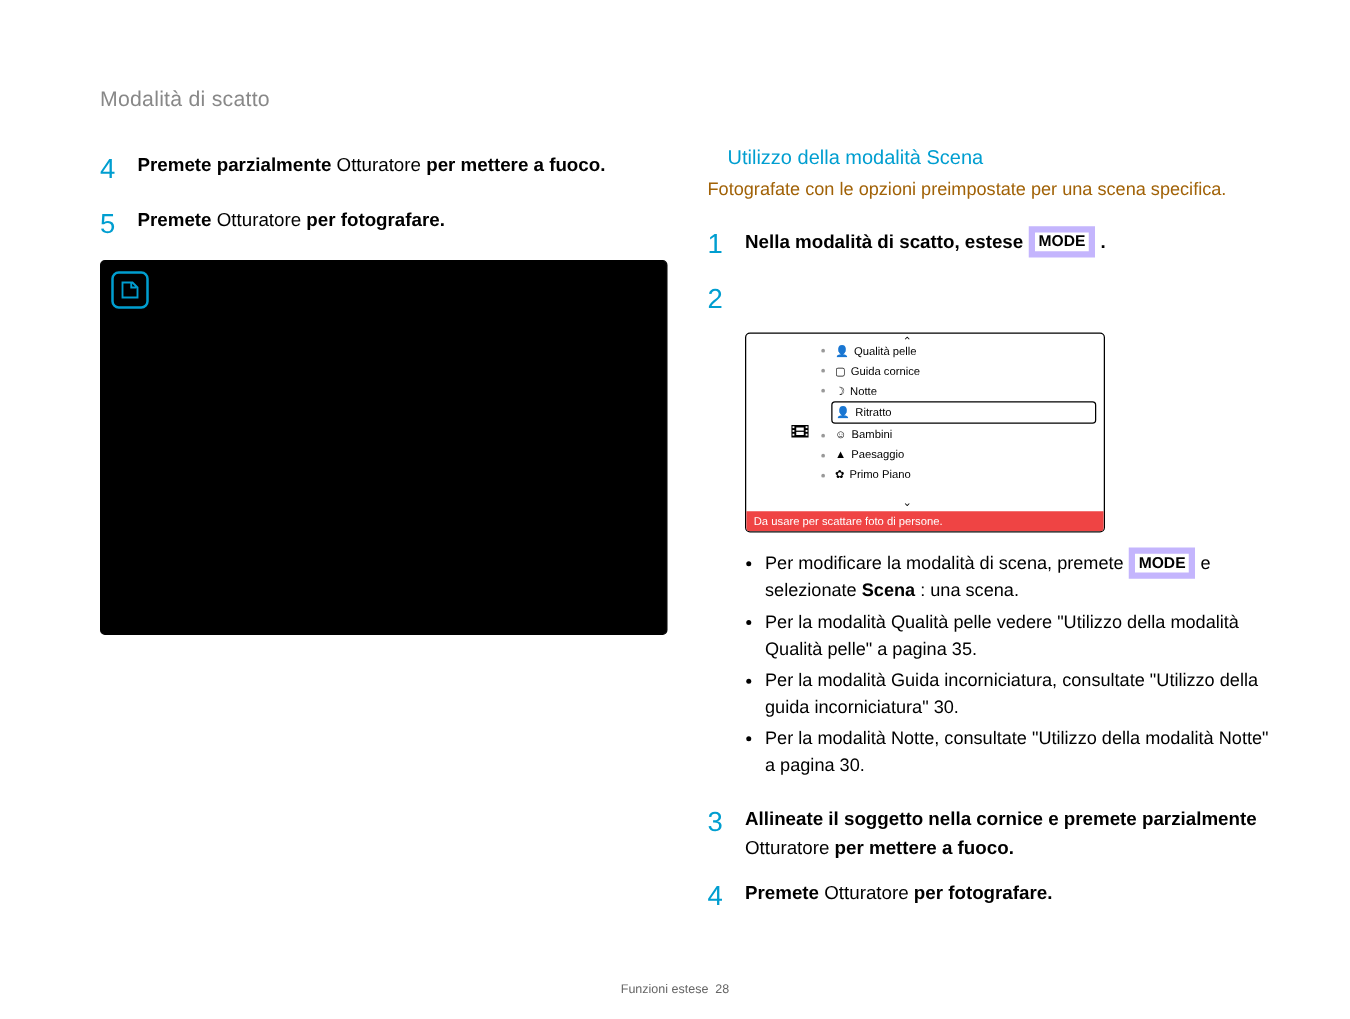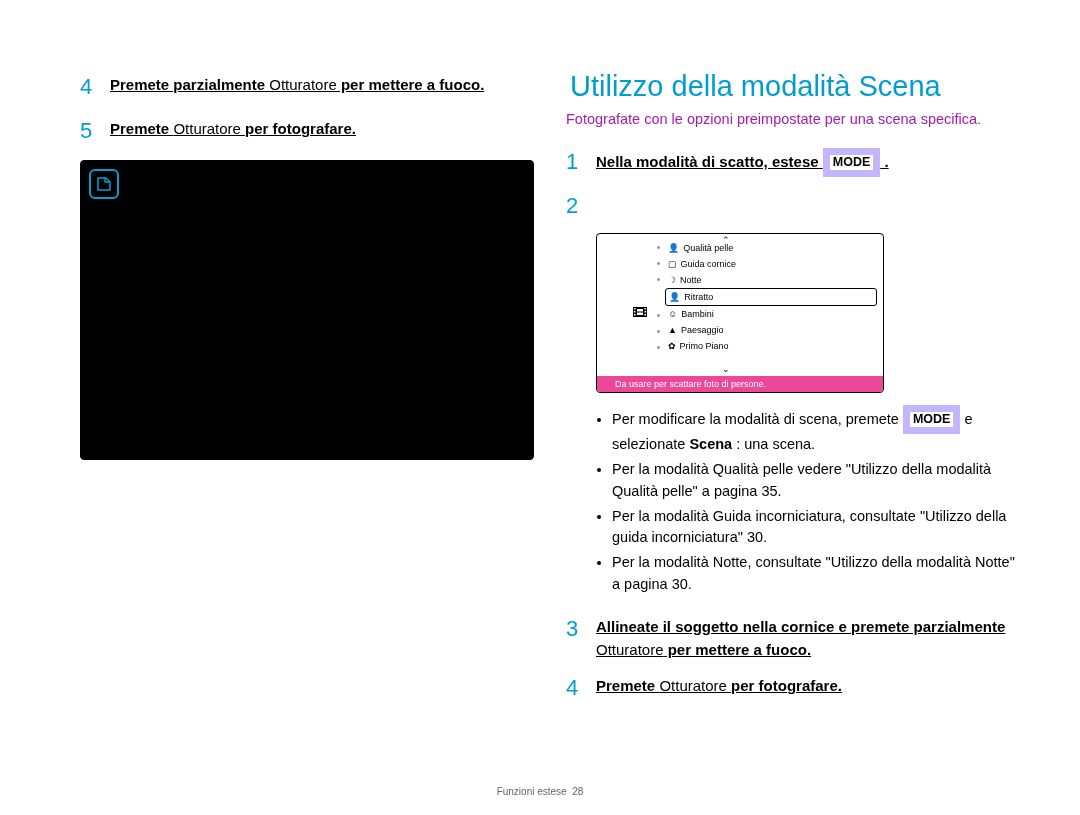--- a/index.html
+++ b/index.html
@@ -42,21 +42,20 @@
     color: #009ed0;
     font-size: 22px;
     font-weight: 400;
     width: 30px;
     flex: 0 0 30px;
     font-family: Arial, sans-serif;
   }
   .step-body {
     font-size: 15px;
     padding-top: 3px;
-    text-decoration: underline;
   }
   .b { font-weight: bold; }
   .n { font-weight: normal; }
   .screenshot-wrap {
     margin-top: 12px;
     width: 452px;
     height: 298px;
     background: #000;
     border: 1px solid #000;
     position: relative;
@@ -68,33 +67,33 @@
     border: 2px solid #009ed0;
     border-radius: 6px;
     display: flex;
     align-items: center;
     justify-content: center;
     margin: 8px 0 0 8px;
   }
   .note-icon svg { display:block; }
   .heading2 {
     color: #009ed0;
-    font-size: 29px;
+    font-size: 16px;
     font-weight: 400;
-    margin: 0 0 6px 4px;
+    margin: 0 0 6px 16px;
   }
   .subtext {
     font-size: 14.5px;
-    color: #a21caf;
+    color: #a16207;
     margin-bottom: 16px;
     line-height: 1.4;
   }
   .mode-btn {
     display: inline-block;
-    border: 7px solid #c4b5fd;
+    border: 5px solid #c4b5fd;
     padding: 0 3px;
     font-size: 12.5px;
     font-weight: bold;
     vertical-align: 1px;
     line-height: 1.2;
   }
   .scene-preview {
     width: 288px;
     height: 160px;
     border: 1px solid #000;
@@ -127,24 +126,24 @@
   .dot {
     width: 3px; height: 3px; border-radius: 50%;
     background: #999;
     position: absolute;
     left: 60px;
   }
   .scene-tip {
     position: absolute;
     bottom: 0;
     left: 0; right: 0;
-    background: #ec4899;
+    background: #ef4444;
     color: #fff;
     font-size: 9px;
-    padding: 3px 18px;
+    padding: 3px 6px;
   }
   .arrow-up, .arrow-down {
     position: absolute;
     left: 125px;
     font-size: 9px;
     color: #000;
   }
   .arrow-up { top: 1px; }
   .arrow-down { bottom: 18px; }
   ul.bullets {
@@ -166,20 +165,21 @@
     position:absolute;
     left:36px;
     top:72px;
     font-size:12px;
   }
 </style>
 </head>
 <body>
 
 <div class="page">
+  <div class="page-breadcrumb">Modalità di scatto</div>
 
   <div class="cols">
     <div class="col col-left">
 
       <div class="step">
         <div class="step-num">4</div>
         <div class="step-body">
           <span class="b">Premete parzialmente </span><span class="n">Otturatore</span><span class="b"> per mettere a fuoco.</span>
         </div>
       </div>

